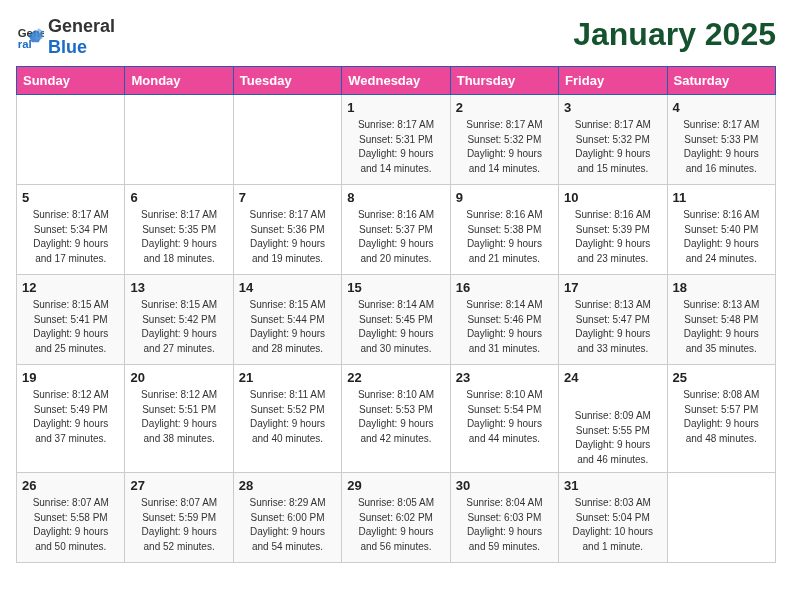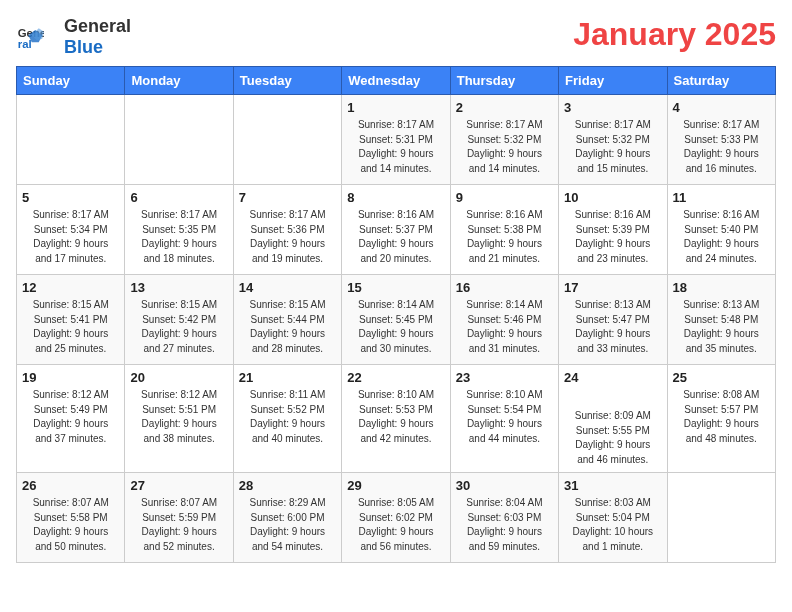--- a/index.html
+++ b/index.html
@@ -12,21 +12,21 @@
     }
     .header-area {
       display: flex;
       justify-content: space-between;
       align-items: flex-start;
       margin-bottom: 8px;
     }
     .logo {
       display: flex;
       align-items: center;
-      gap: 20px;
+      gap: 4px;
     }
     .logo-text-general {
       font-size: 18px;
       font-weight: bold;
       color: #333;
     }
     .logo-text-blue {
       font-size: 18px;
       font-weight: bold;
       color: #1a6cc4;
@@ -35,33 +35,33 @@
     .logo-icon {
       width: 28px;
       height: 28px;
     }
     .title-area {
       text-align: right;
     }
     .main-title {
       font-size: 32px;
       font-weight: bold;
-      color: #ef4444;
+      color: #14532d;
     }
     .subtitle {
       font-size: 16px;
       color: #444;
     }
     table {
       width: 100%;
       border-collapse: collapse;
       table-layout: fixed;
     }
     thead tr {
-      background-color: #3b82f6;
+      background-color: #ec4899;
     }
     thead th {
       color: #fff;
       text-align: left;
       padding: 6px 6px;
       font-size: 13px;
       font-weight: bold;
       border: 1px solid #2a5aaf;
     }
     tbody tr {

